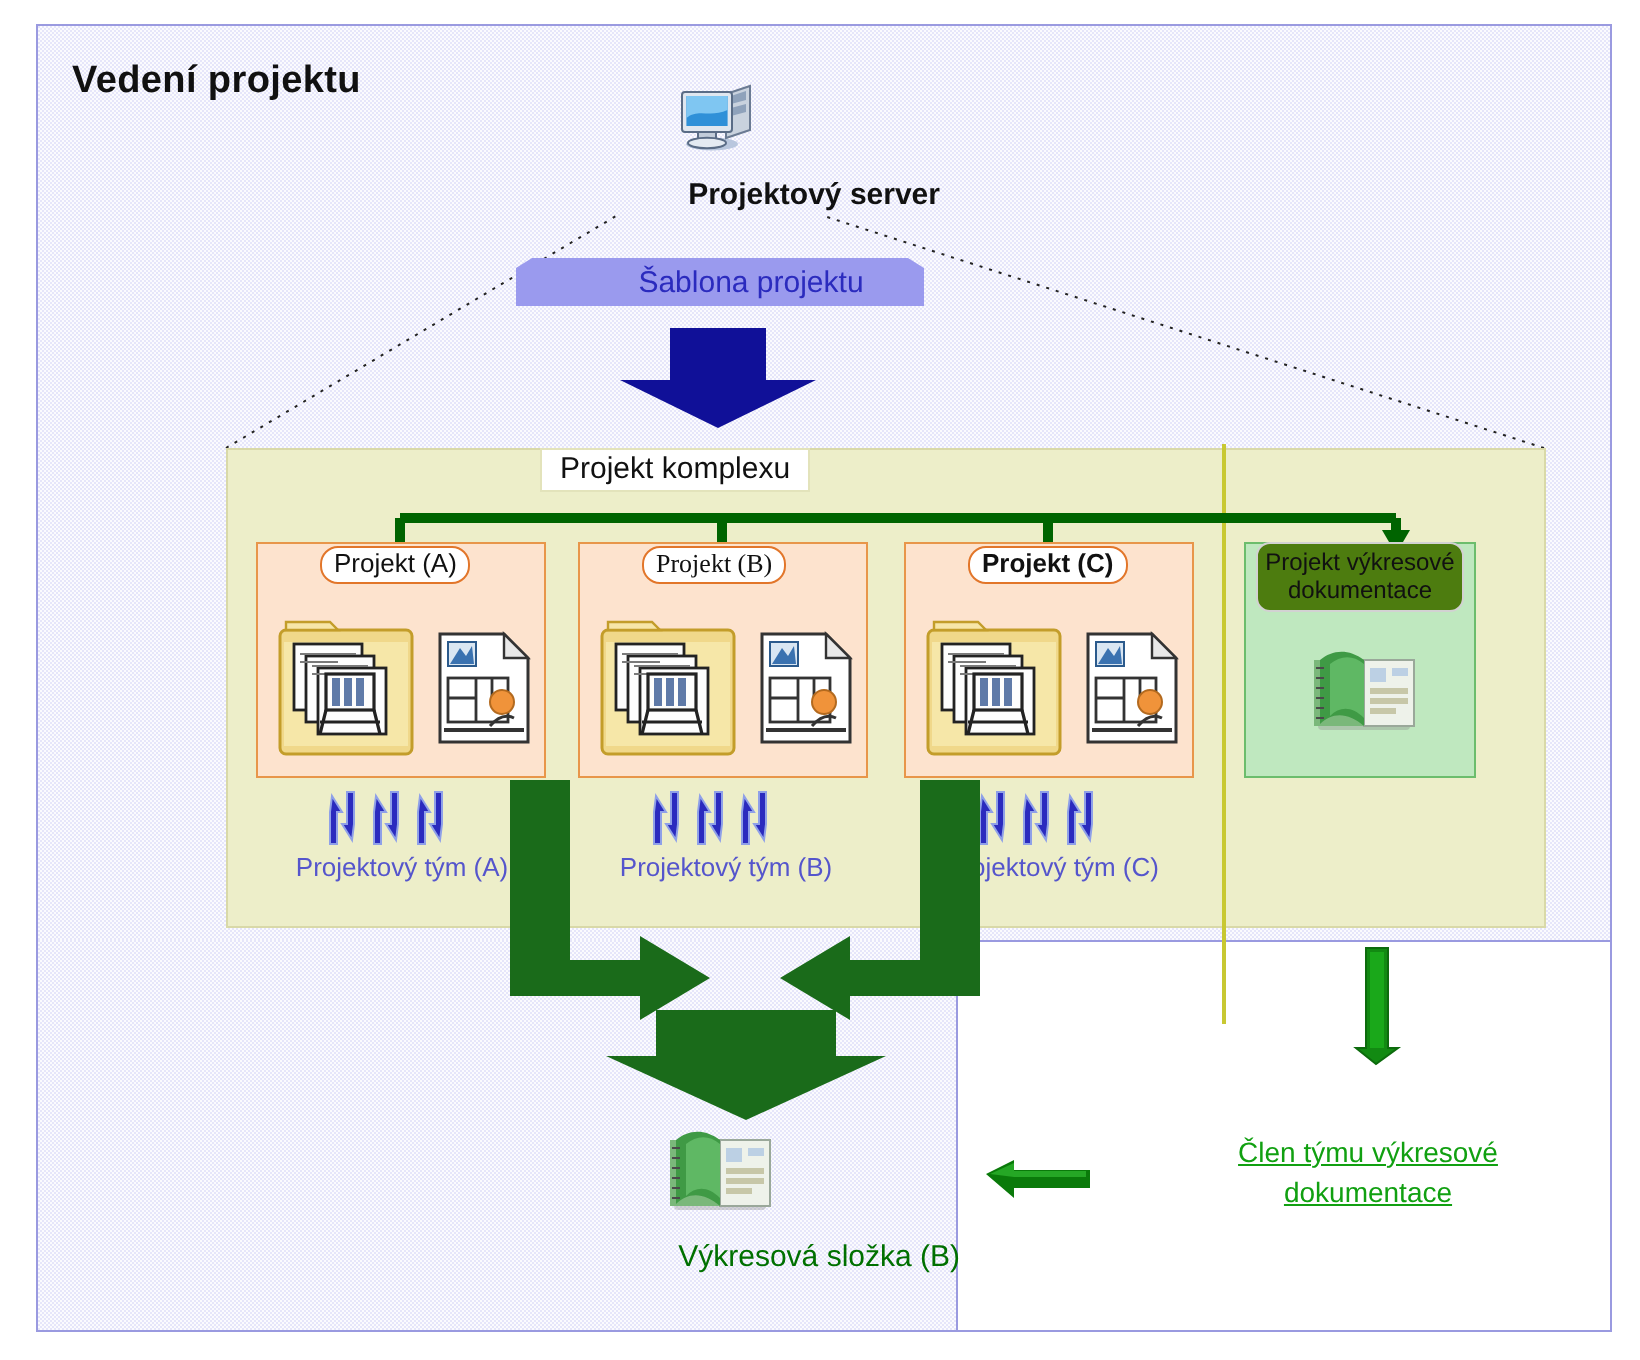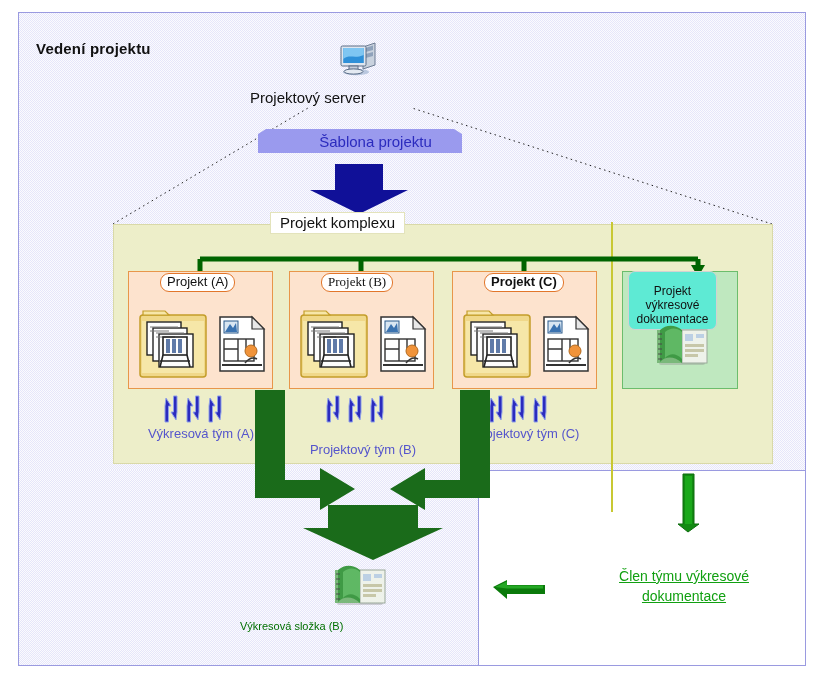--- a/index.html
+++ b/index.html
@@ -19,29 +19,29 @@
     box-sizing:border-box;
   }
   #panel-top{left:18px;top:12px;width:788px;height:459px;}
   #panel-bottom{left:18px;top:470px;width:461px;height:196px;border-top:none;}
   #panel-right{left:478px;top:470px;width:328px;height:196px;
      background-image:none;background-color:#ffffff;border-top:1px solid #9a9ae0;}
 
   
   #title{
     position:absolute;left:36px;top:30px;
-    font-size:15px;font-weight:bold;color:#111111;
-    letter-spacing:.2px;white-space:nowrap;margin-top:10px;
+    font-size:19px;font-weight:bold;color:#111111;
+    letter-spacing:.2px;white-space:nowrap;
   }
 
   
   #server-ico{position:absolute;left:339px;top:41px;width:40px;height:36px;}
   #server-lbl{
-    position:absolute;left:250px;top:89px;width:220px;text-align:left;
-    font-size:15px;color:#111;white-space:nowrap;
+    position:absolute;left:250px;top:89px;width:220px;text-align:right;
+    font-size:15px;color:#111;white-space:nowrap;font-weight:bold;
   }
 
   
   #funnel{position:absolute;left:0;top:0;width:820px;height:680px;pointer-events:none;}
 
   
   #ribbon{position:absolute;left:258px;top:128px;width:204px;height:26px;}
   #ribbon-lbl{
     position:absolute;left:258px;top:130px;width:235px;height:24px;
     line-height:24px;text-align:center;
@@ -50,21 +50,21 @@
 
   
   #blue-arrow{position:absolute;left:305px;top:164px;width:108px;height:50px;}
 
   
   #complex{
     position:absolute;left:113px;top:224px;width:660px;height:240px;
     background:#edeec9;border:1px solid #d9d9a8;box-sizing:border-box;
   }
   #complex-lbl{
-    position:absolute;left:270px;top:212px;
+    position:absolute;left:270px;top:224px;
     background:#ffffff;border:1px solid #e3e3bb;
     padding:1px 9px 2px 9px;
     font-size:15px;color:#111;white-space:nowrap;
   }
 
   
   #tree{position:absolute;left:113px;top:224px;width:660px;height:240px;pointer-events:none;}
 
   
   .pbox{
@@ -94,48 +94,48 @@
   #doc-a{left:218px;}
   #doc-b{left:379px;}
   #doc-c{left:542px;}
 
   
   #gbox{
     position:absolute;left:622px;top:271px;width:116px;height:118px;
     background:#bfe8bf;border:1px solid #6cbd6c;box-sizing:border-box;
   }
   #gcap{
-    position:absolute;left:628px;top:271px;width:89px;
-    background:#5eead4;border:1px solid #d2d2d2;border-radius:7px;
+    position:absolute;left:628px;top:271px;width:104px;
+    background:#4d7c0f;border:1px solid #d2d2d2;border-radius:7px;
     font-size:12px;color:#111;line-height:14px;text-align:center;
-    padding:12px 2px 3px 2px;box-sizing:border-box;
+    padding:2px 2px 3px 2px;box-sizing:border-box;
   }
   #gbook{position:absolute;left:654px;top:322px;width:56px;height:48px;}
 
   
   .team-arrows{position:absolute;top:394px;width:66px;height:30px;}
   #ta-a{left:164px;}
   #ta-b{left:326px;}
   #ta-c{left:489px;}
   .team-lbl{
     position:absolute;top:426px;width:160px;text-align:center;
     font-size:13px;color:#5555cc;white-space:nowrap;
   }
   #tl-a{left:121px;}
-  #tl-b{left:283px;margin-top:16px;}
+  #tl-b{left:283px;}
   #tl-c{left:446px;}
 
   
   #flow{position:absolute;left:0;top:0;width:820px;height:680px;pointer-events:none;}
 
   
   #res-book{position:absolute;left:332px;top:562px;width:56px;height:48px;}
   #res-lbl{
-    position:absolute;left:240px;top:620px;width:240px;text-align:left;
-    font-size:11px;color:#007000;white-space:nowrap;
+    position:absolute;left:240px;top:620px;width:240px;text-align:right;
+    font-size:15px;color:#007000;white-space:nowrap;
   }
 
   
   #legend-arrow{position:absolute;left:491px;top:578px;width:56px;height:22px;}
   #legend-lbl{
     position:absolute;left:584px;top:566px;width:200px;text-align:center;
     font-size:14px;color:#11a011;line-height:20px;text-decoration:underline;
   }
   #vgreen-arrow{position:absolute;left:676px;top:472px;width:26px;height:62px;}
 
@@ -239,21 +239,21 @@
   <svg class="team-arrows" id="ta-a" viewBox="0 0 66 30">
     <g fill="#2b2bbe" stroke="#8fa0e8" stroke-width="1">
       <path d="M2 4 L7 12 L4.5 12 L4.5 28 L1 28 L1 12 Z"></path>
         <path d="M12 26 L7 18 L9.5 18 L9.5 2 L13 2 L13 18 Z"></path>
       <path d="M24 4 L29 12 L26.5 12 L26.5 28 L23 28 L23 12 Z"></path>
         <path d="M34 26 L29 18 L31.5 18 L31.5 2 L35 2 L35 18 Z"></path>
       <path d="M46 4 L51 12 L48.5 12 L48.5 28 L45 28 L45 12 Z"></path>
         <path d="M56 26 L51 18 L53.5 18 L53.5 2 L57 2 L57 18 Z"></path>
     </g>
   </svg>
-  <div class="team-lbl" id="tl-a">Výkresová tým  (A)</div>
+  <div class="team-lbl" id="tl-a">Projektový tým  (A)</div>
 
   <div class="pbox" id="pbox-b"></div>
   <div class="pcap" id="pcap-b">Projekt (B)</div>
   <svg class="folder-ico" id="fold-b" viewBox="0 0 68 72">
     <rect x="1" y="8" width="66" height="62" rx="3" fill="#f0d88a" stroke="#c39d2a" stroke-width="1.5"></rect>
     <path d="M4 8 V4 H26 L30 8 Z" fill="#f7e6a8" stroke="#c39d2a" stroke-width="1.2"></path>
     <rect x="3" y="14" width="62" height="52" fill="#f6e7a8"></rect>
     <g stroke="#222" stroke-width="1.4" fill="#fdfdfd">
       <rect x="8" y="15" width="34" height="33"></rect>
       <rect x="14" y="21" width="34" height="33"></rect>

